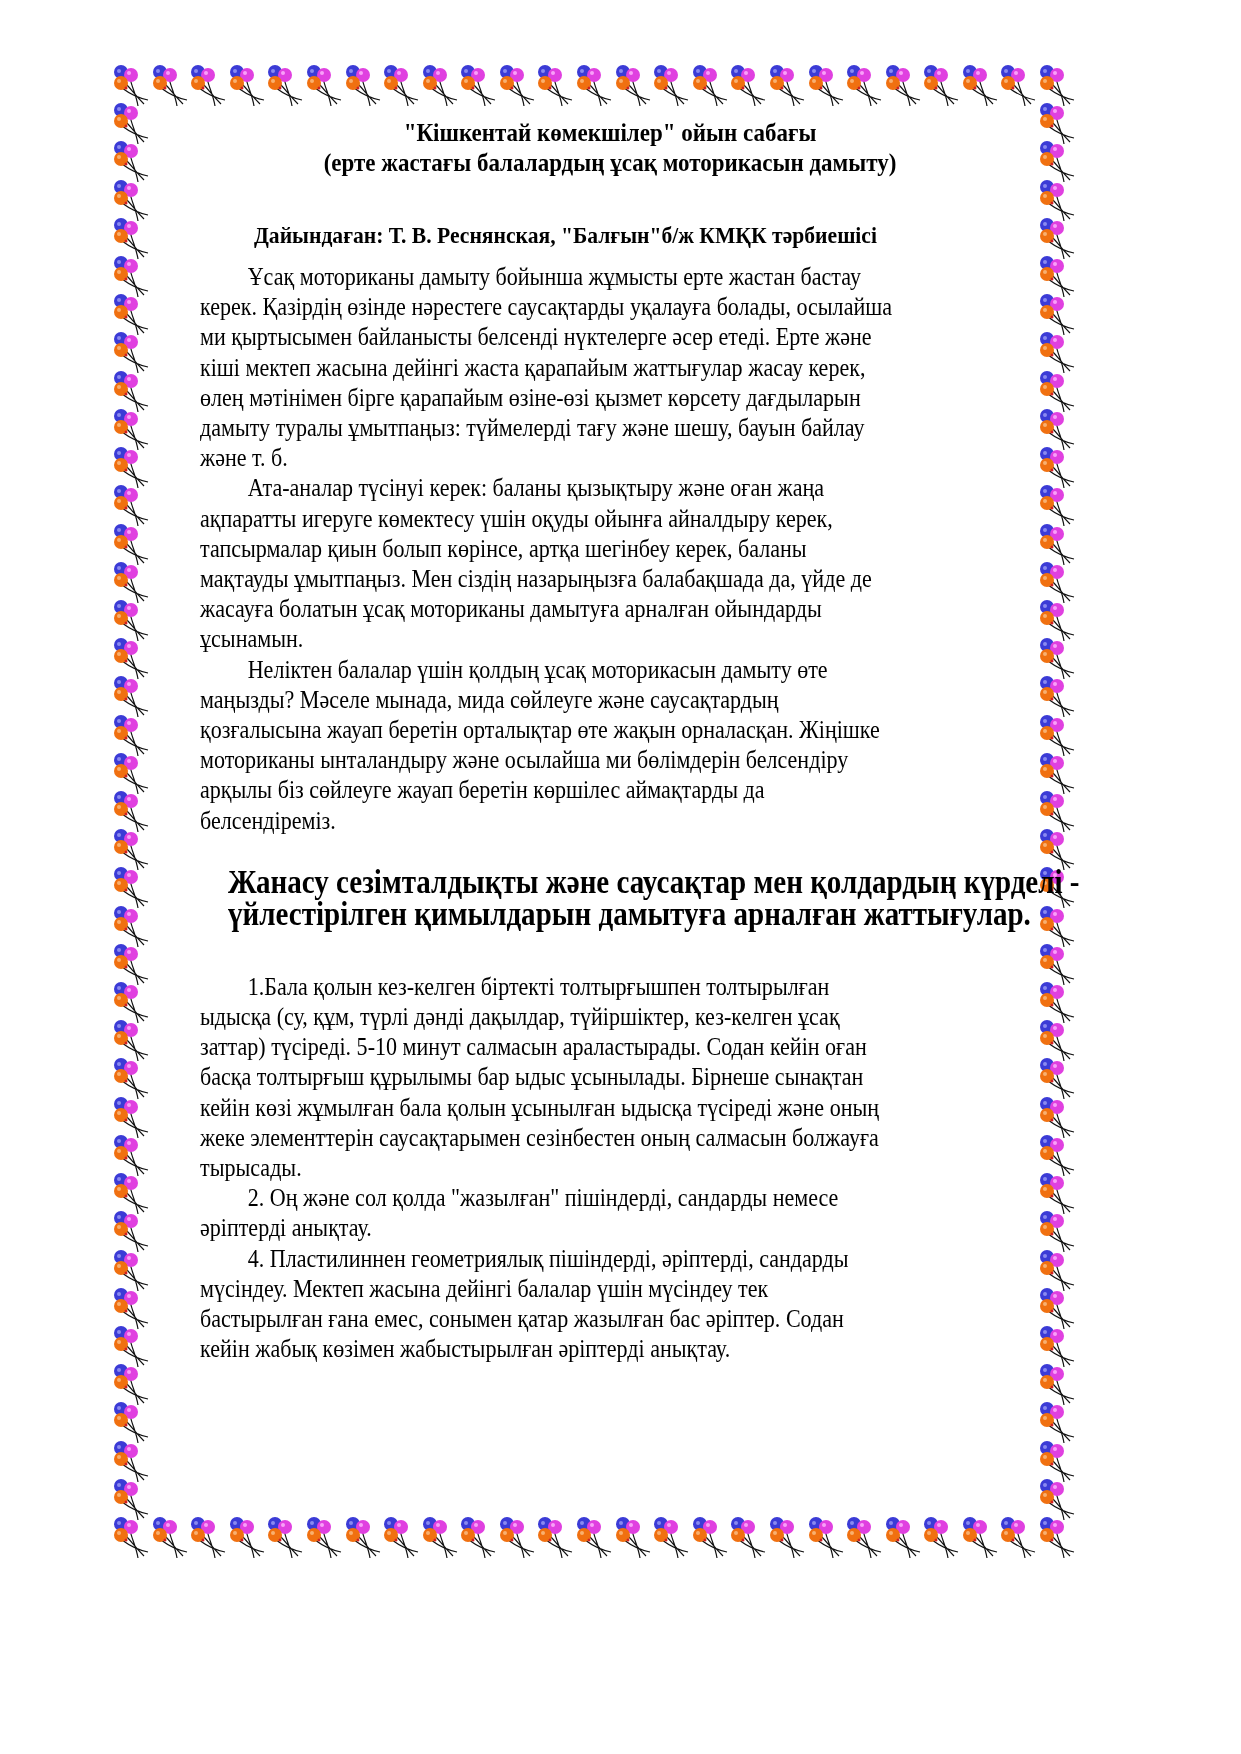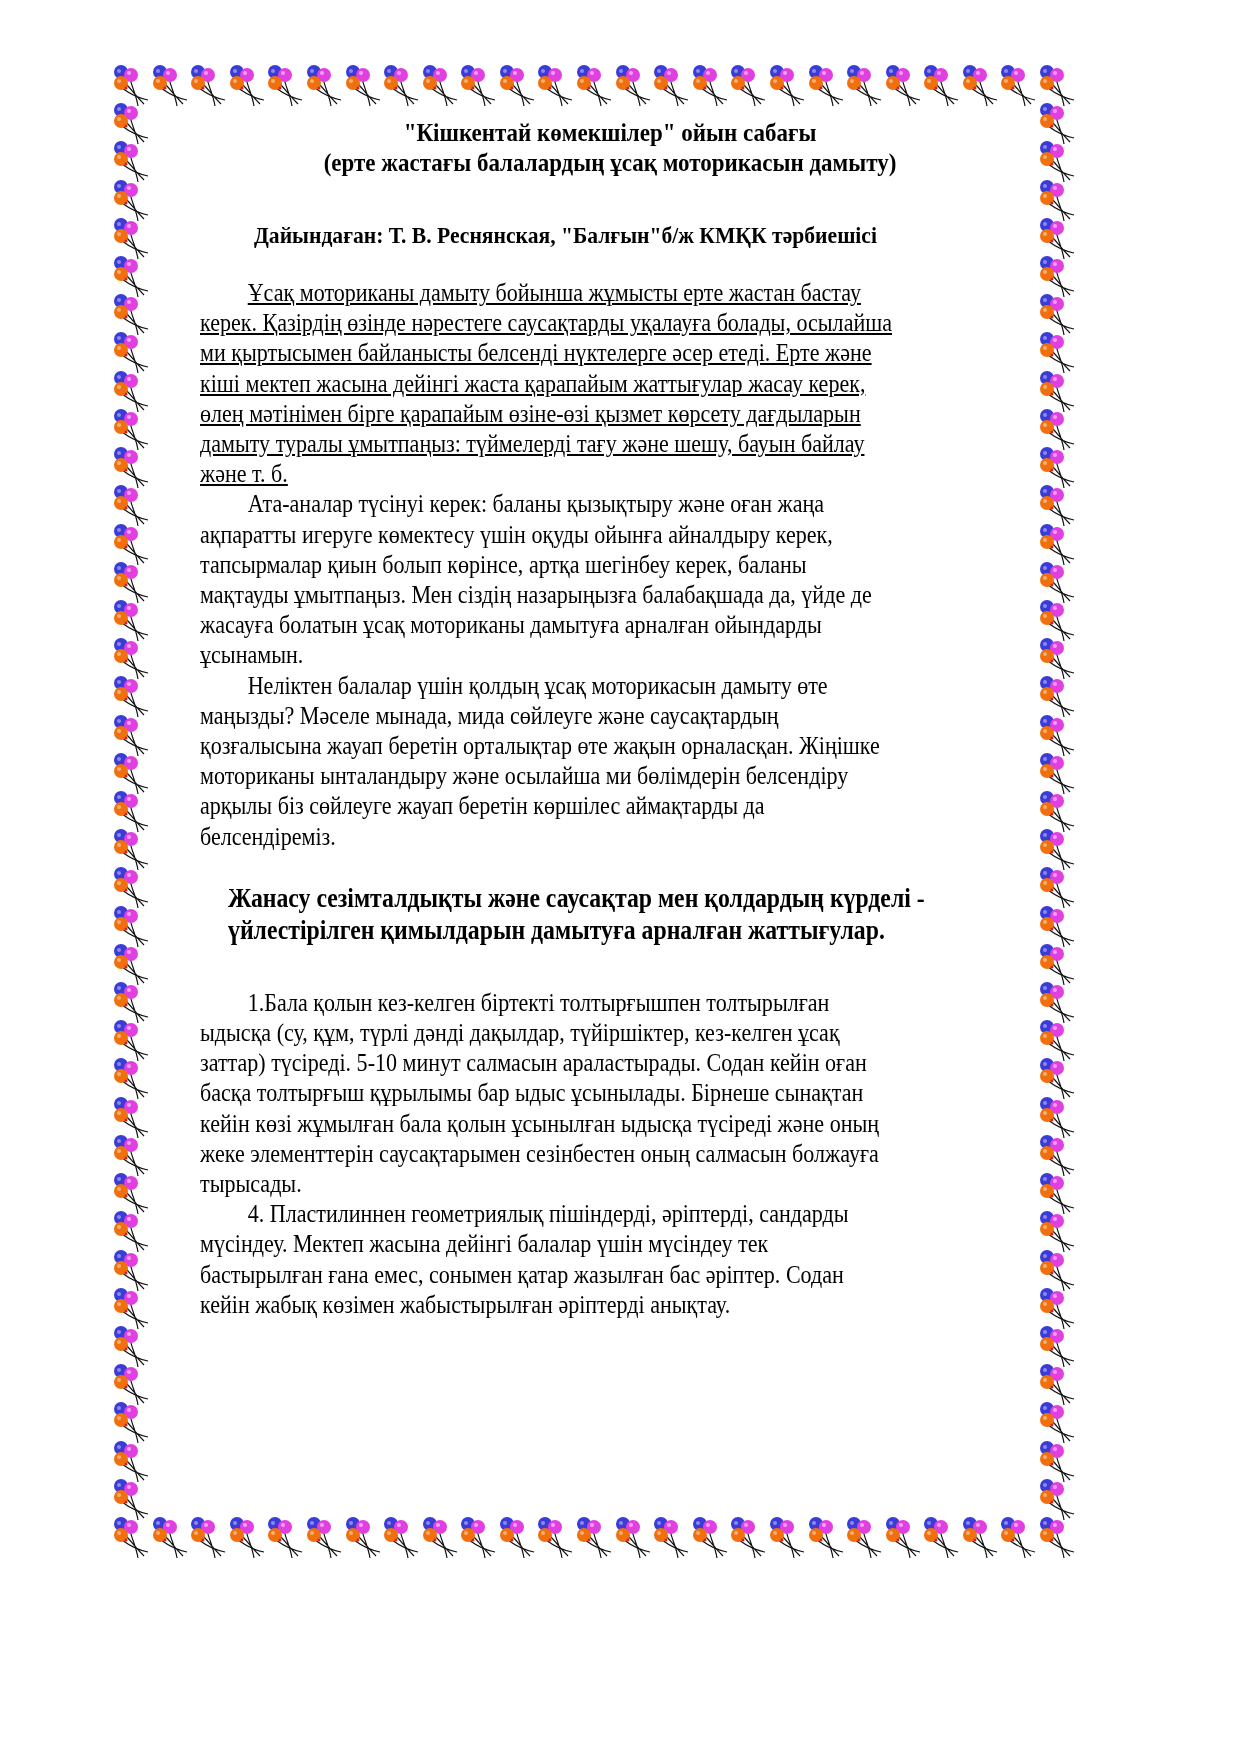--- a/index.html
+++ b/index.html
@@ -17,24 +17,24 @@
   }
   .author {
     font-weight: bold; font-size: 24px; line-height: 30px;
     margin: 42px 0 0 0; padding-left: 60px; white-space: nowrap;
     transform: scaleX(0.9); transform-origin: left;
   }
   .body-text {
     font-size: 24.5px; line-height: 30.2px; margin: 0;
     text-align: left;
   }
-  .first-para { margin-top: 28px; text-decoration: underline; }
+  .first-para { margin-top: 12px; }
   .line { display: block; white-space: nowrap; transform: scaleX(0.9); transform-origin: left; }
   .section-heading {
-    font-weight: bold; font-size: 27px; line-height: 32px;
+    font-weight: bold; font-size: 33px; line-height: 32px;
     margin: 30px 0 0 0; padding-left: 28px;
   }
   .section-heading .line { transform: scaleX(0.88); }
   .exercises { margin-top: 42px; }
 </style>
 </head>
 <body>
 
 <div class="page">
   <div class="border-layer" id="border-layer">
@@ -1325,20 +1325,24 @@
         <p class="body-text">
           <span class="line" style="padding-left: 53px;">1.Бала қолын кез-келген біртекті толтырғышпен толтырылған</span>
           <span class="line">ыдысқа (су, құм, түрлі дәнді дақылдар, түйіршіктер, кез-келген ұсақ</span>
           <span class="line">заттар) түсіреді. 5-10 минут салмасын араластырады. Содан кейін оған</span>
           <span class="line">басқа толтырғыш құрылымы бар ыдыс ұсынылады. Бірнеше сынақтан</span>
           <span class="line">кейін көзі жұмылған бала қолын ұсынылған ыдысқа түсіреді және оның</span>
           <span class="line">жеке элементтерін саусақтарымен сезінбестен оның салмасын болжауға</span>
           <span class="line">тырысады.</span>
         </p>
         <p class="body-text">
+          <span class="line" style="padding-left: 53px;">2. Оң және сол қолда "жазылған" пішіндерді, сандарды немесе</span>
+          <span class="line">әріптерді анықтау.</span>
+        </p>
+        <p class="body-text">
           <span class="line" style="padding-left: 53px;">4. Пластилиннен геометриялық пішіндерді, әріптерді, сандарды</span>
           <span class="line">мүсіндеу. Мектеп жасына дейінгі балалар үшін мүсіндеу тек</span>
           <span class="line">бастырылған ғана емес, сонымен қатар жазылған бас әріптер. Содан</span>
           <span class="line">кейін жабық көзімен жабыстырылған әріптерді анықтау.</span>
         </p>
       </div>
   </div>
 </div>
 
 </body></html>

